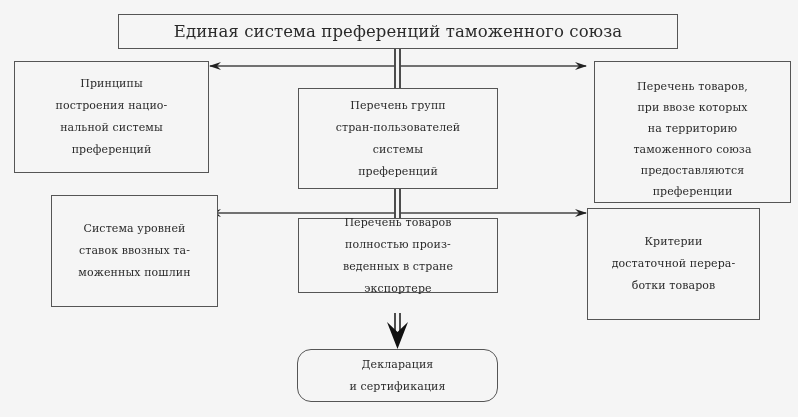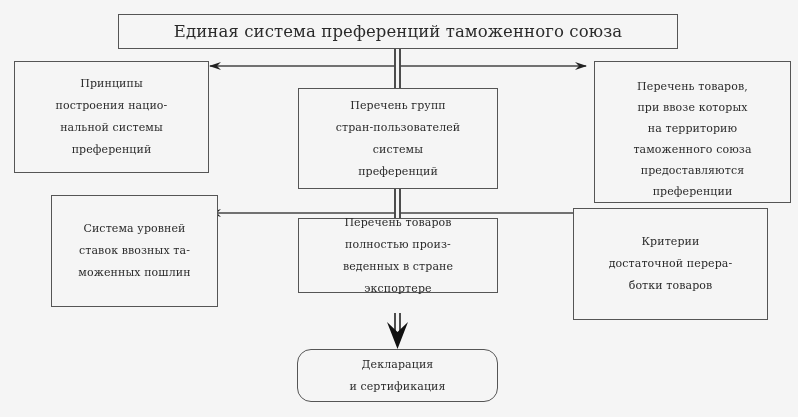--- a/index.html
+++ b/index.html
@@ -30,21 +30,21 @@
       font-weight: normal;
       font-size: 16.5px;
       line-height: 20px;
     }
     #left-1   { left: 14px;  top: 61px;  width: 195px; height: 112px; }
     #left-2   { left: 14px;  top: 195px; width: 167px; height: 112px; margin-left: 37px; }
     #mid-1    { left: 298px; top: 88px;  width: 200px; height: 101px; }
     #mid-2    { left: 298px; top: 218px; width: 200px; height: 75px;  }
     #mid-3    { left: 297px; top: 349px; width: 201px; height: 53px; border-radius: 14px;  }
     #right-1  { left: 594px; top: 61px;  width: 197px; height: 142px; line-height: 21px; align-items: flex-end; }
-    #right-2  { left: 573px; top: 208px; width: 195px; height: 112px; }
+    #right-2  { left: 587px; top: 208px; width: 173px; height: 112px; }
     svg.connectors {
       position: absolute; left: 0; top: 0;
       width: 798px; height: 417px;
       pointer-events: none;
     }
   </style>
 </head>
 <body>
 
 <svg class="connectors" viewBox="0 0 798 417">

